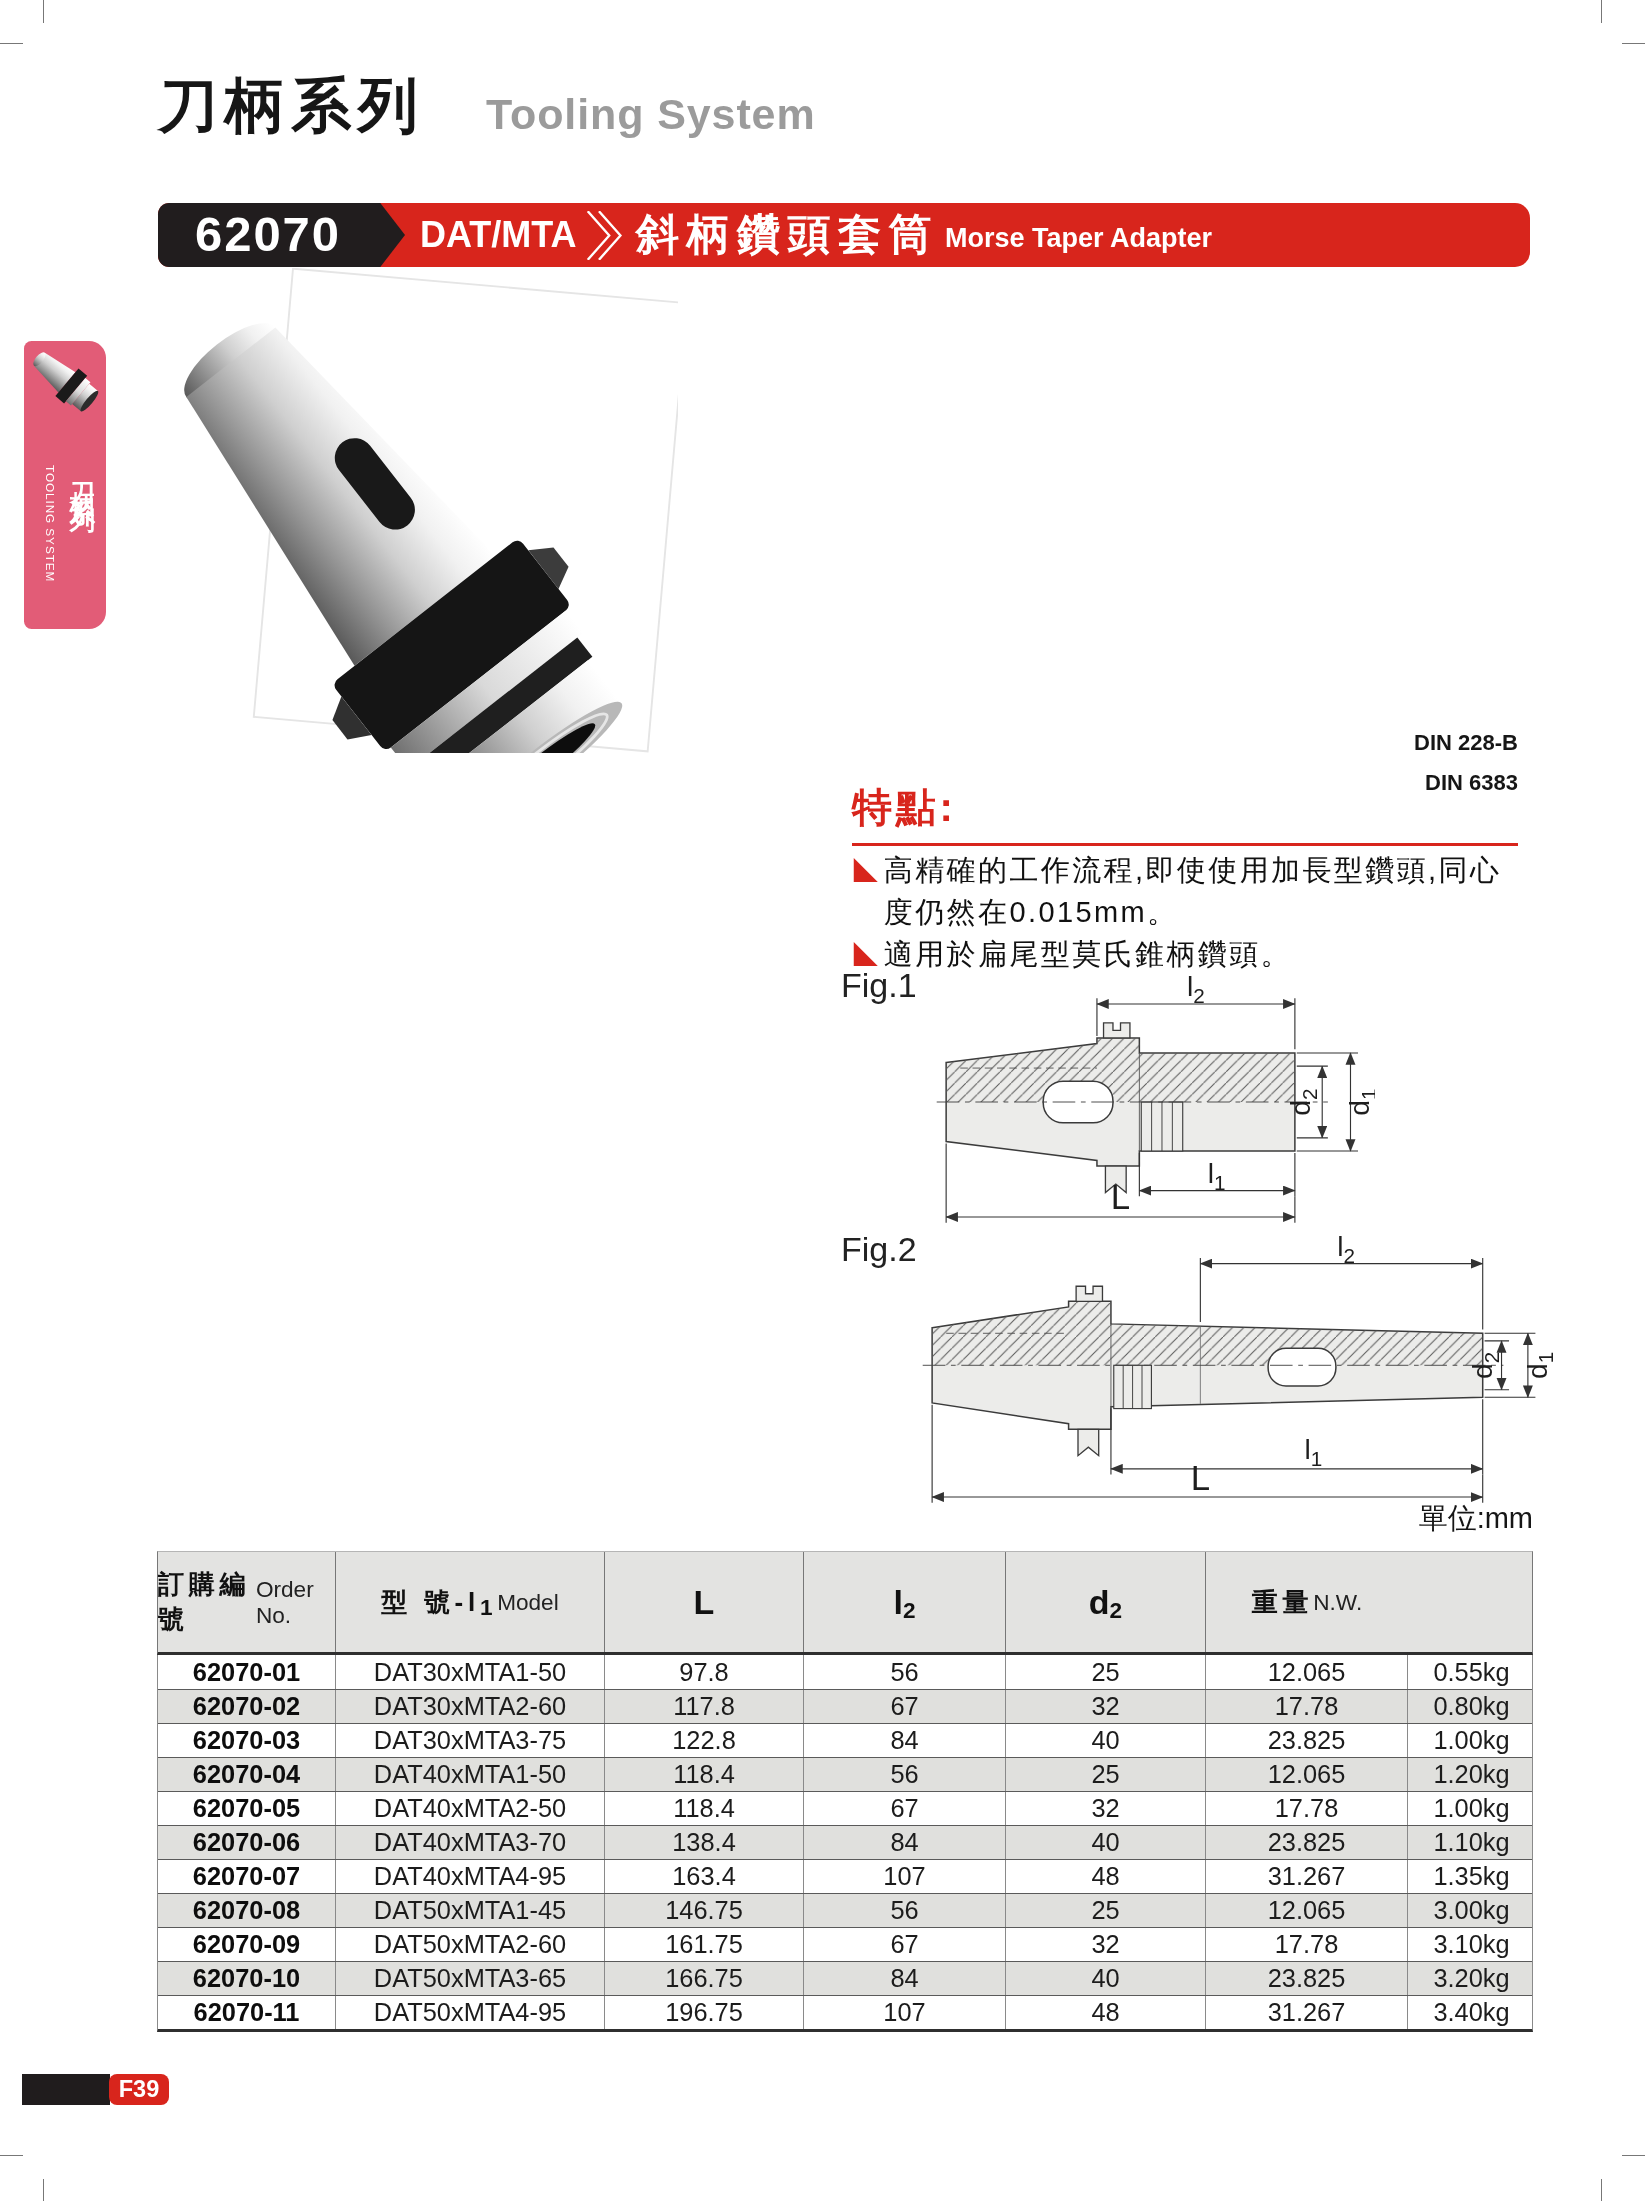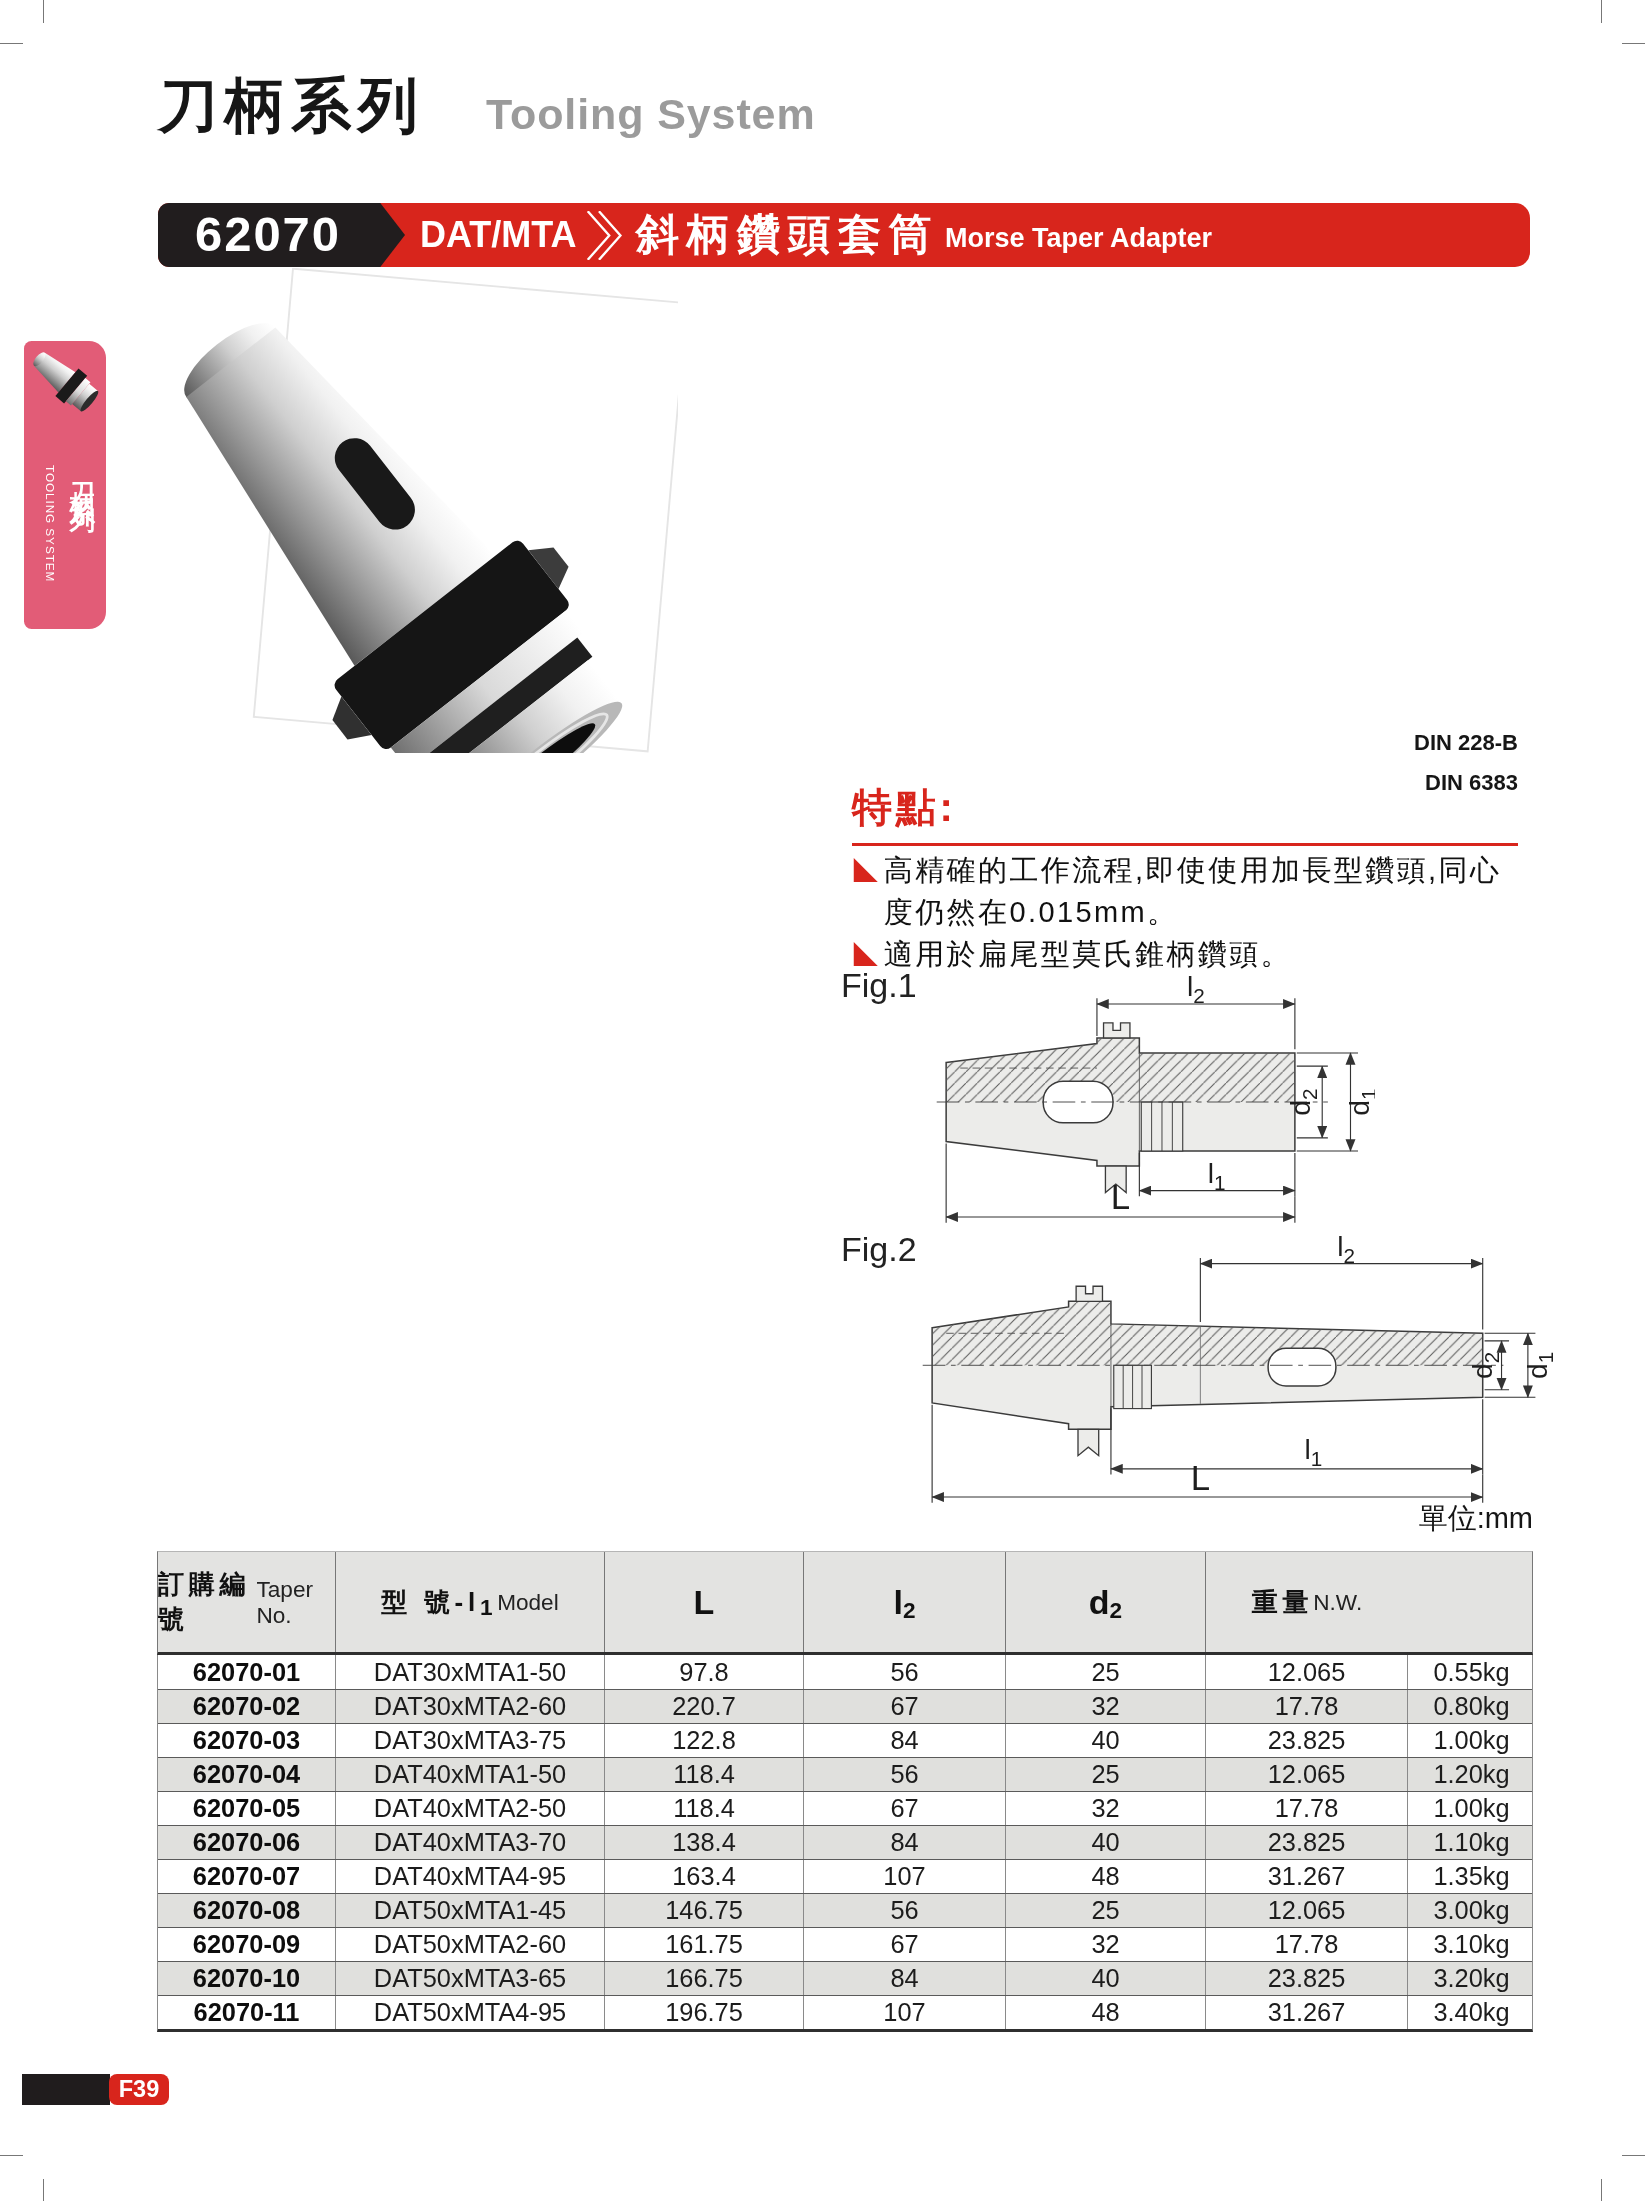--- a/index.html
+++ b/index.html
@@ -266,21 +266,21 @@
     <text class="dimt" x="420" y="250" text-anchor="middle"><tspan>l</tspan><tspan class="subt" dy="7">1</tspan></text>
     <text class="dimt big" x="300" y="282" text-anchor="middle">L</text>
   </svg>
 
   <div class="abs unit">單位:mm</div>
 
   <div class="abs dtable">
     <div class="thead">
       <div class="th">
         <div class="th-zh">訂購編號</div>
-        <div class="th-en">Taper No.</div>
+        <div class="th-en">Order No.</div>
       </div>
       <div class="th">
         <div class="th-zh"><span>型 號-l</span><span class="subn">1</span></div>
         <div class="th-en">Model</div>
       </div>
       <div class="th">
         <div class="th-dim">L</div>
       </div>
       <div class="th">
         <div class="th-dim"><span>l</span><span class="subn">2</span></div>
@@ -300,21 +300,21 @@
       <div class="td">97.8</div>
       <div class="td">56</div>
       <div class="td">25</div>
       <div class="td">12.065</div>
       <div class="td">0.55kg</div>
     </div>
 
     <div class="trow alt">
       <div class="td order">62070-02</div>
       <div class="td">DAT30xMTA2-60</div>
-      <div class="td">220.7</div>
+      <div class="td">117.8</div>
       <div class="td">67</div>
       <div class="td">32</div>
       <div class="td">17.78</div>
       <div class="td">0.80kg</div>
     </div>
 
     <div class="trow">
       <div class="td order">62070-03</div>
       <div class="td">DAT30xMTA3-75</div>
       <div class="td">122.8</div>

